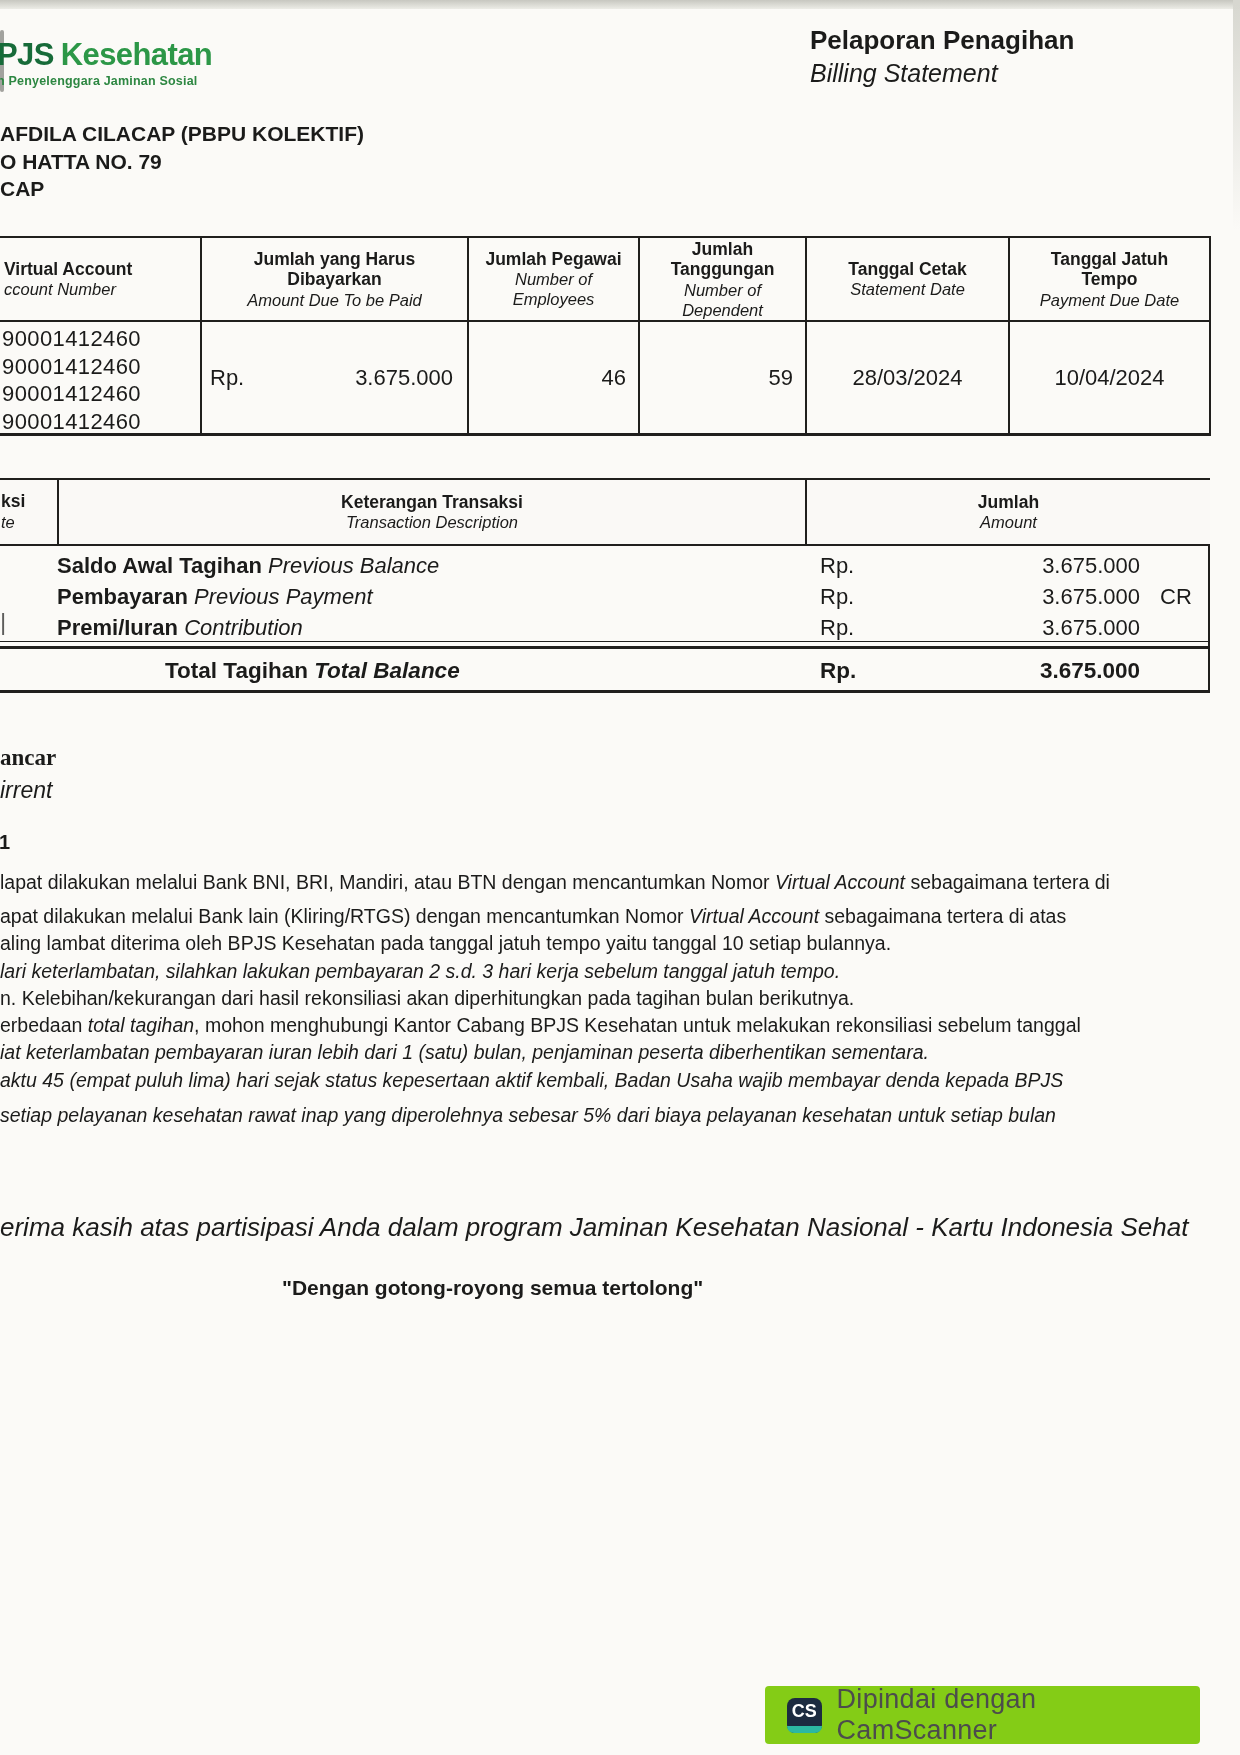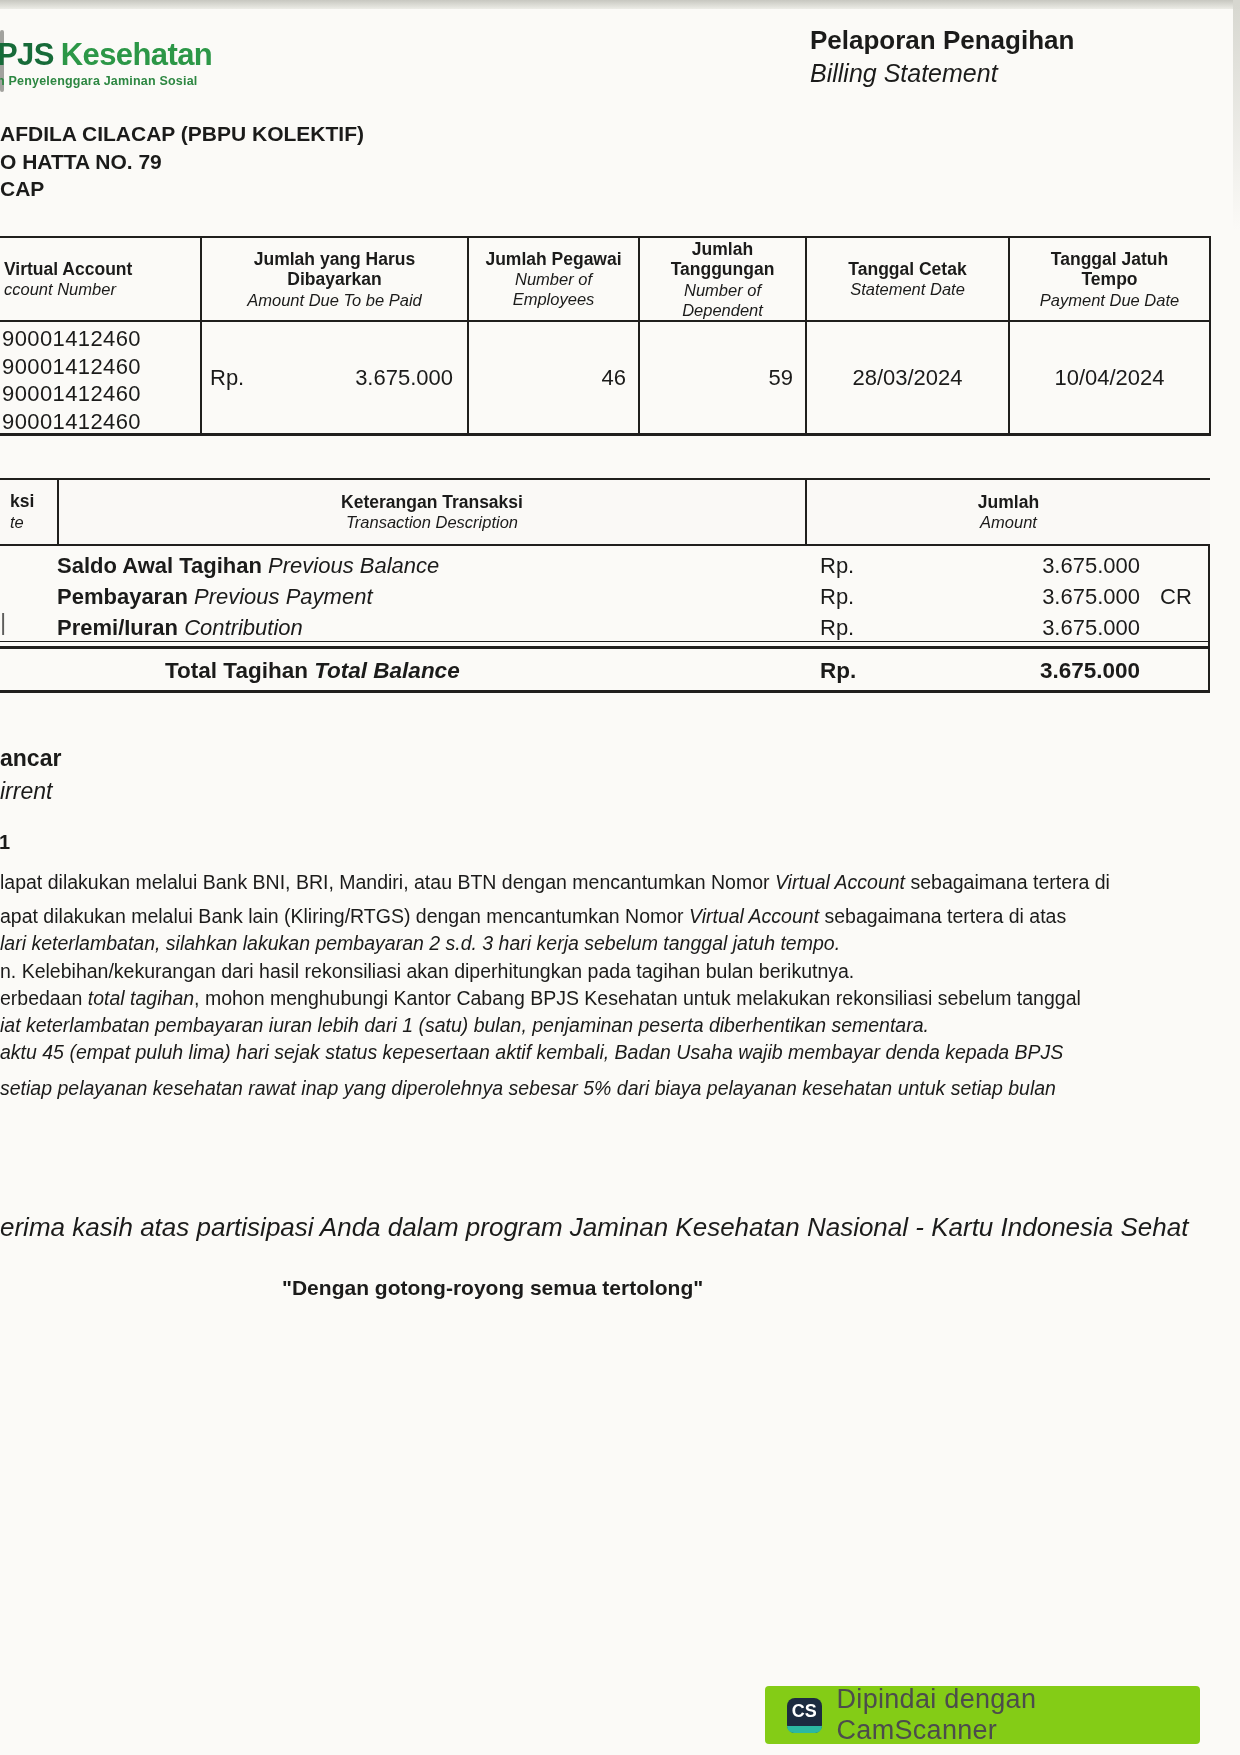--- a/index.html
+++ b/index.html
@@ -47,21 +47,21 @@
   .va-num { font-size:22px; line-height:27.5px; letter-spacing:0.4px; }
   .b2 { display:flex; align-items:center; font-size:22px; }
   .b2 .rp { margin-left:8px; }
   .b2 .val { margin-left:auto; margin-right:14px; }
   .b3,.b4 { display:flex; align-items:center; justify-content:flex-end; font-size:22px; padding-right:12px; }
   .b5,.b6 { display:flex; align-items:center; justify-content:center; font-size:22px; }
 
   
   .t2 { position:absolute; left:0; top:478px; width:1210px; }
   .t2-head { display:flex; height:68px; border-top:2.5px solid #201f1d; border-bottom:2.5px solid #201f1d; background:#faf9f6; }
-  .t2 .hc1 { width:59px; border-right:2.5px solid #201f1d; padding-top:11px; padding-left:10px; }
+  .t2 .hc1 { width:59px; border-right:2.5px solid #201f1d; padding-top:11px; padding-left:1px; }
   .t2 .hc2 { width:748px; border-right:2.5px solid #201f1d; }
   .t2 .hc3 { width:403px; }
   .hc2,.hc3 { display:flex; flex-direction:column; justify-content:center; align-items:center; text-align:center; }
   .frag-id { font-weight:700; font-size:17.5px; line-height:20.5px; }
   .frag-en { font-style:italic; font-size:16.5px; line-height:20px; }
   .t2-body { height:95px; padding-top:7px; border-right:2.5px solid #201f1d; }
   .t2-row { position:relative; height:31px; font-size:22px; }
   .t2-row .lab, .t2-total .lab { position:absolute; left:57px; white-space:nowrap; top:0; }
   .lab b { font-weight:700; }
   .lab i { font-style:italic; font-weight:400; }
@@ -71,21 +71,21 @@
   .t2-sep { height:8px; border-top:1.5px solid #201f1d; border-bottom:3px solid #201f1d; border-right:2.5px solid #201f1d; }
   .t2-total { position:relative; height:44px; border-bottom:3.5px solid #201f1d; border-right:2.5px solid #201f1d;
     font-size:22.5px; font-weight:700; }
   .t2-total .lab { left:165px; top:9px; }
   .t2-total .lab i { font-weight:700;text-align:center; }
   .t2-total .rp { position:absolute; left:820px; top:9px; }
   .t2-total .amt { position:absolute; right:68px; top:9px; }
 
   
   .status { position:absolute; left:0; top:745px; }
-  .status-id { font-size:23px; font-weight:700; }
+  .status-id { font-size:23px; font-weight:700;font-family:Liberation Serif, serif; }
   .status-en { font-size:23px; font-style:italic; margin-top:6px; }
   .notes-marker { position:absolute; left:-1px; top:831px; font-size:20px; font-weight:700; }
   .notes-p1 { position:absolute; left:0; top:869px; }
   .notes-p2 { position:absolute; left:0; top:903px; }
   .note-line { font-size:19.5px; line-height:27.3px; white-space:nowrap; }
   .note-line .it { font-style:italic; }
   .notes-p2 .note-line:last-child { margin-top:8px; }
   .closing { position:absolute; left:0; top:1212px; font-size:26px; font-style:italic; }
   .slogan { position:absolute; left:282px; top:1276px; font-size:21px; font-weight:700; }
 
@@ -231,20 +231,21 @@
     <div class="status-id">ancar</div>
     <div class="status-en">irrent</div>
   </div>
 
   <div class="notes-marker">1</div>
   <div class="notes-p1">
       <div class="note-line"><span>lapat dilakukan melalui Bank BNI, BRI, Mandiri, atau BTN dengan mencantumkan Nomor </span><span class="it">Virtual Account</span><span> sebagaimana tertera di</span></div>
     </div>
   <div class="notes-p2">
       <div class="note-line"><span>apat dilakukan melalui Bank lain (Kliring/RTGS) dengan mencantumkan Nomor </span><span class="it">Virtual Account</span><span> sebagaimana tertera di atas</span></div>
+      <div class="note-line"><span>aling lambat diterima oleh BPJS Kesehatan pada tanggal jatuh tempo yaitu tanggal 10 setiap bulannya.</span></div>
       <div class="note-line"><span class="it">lari keterlambatan, silahkan lakukan pembayaran 2 s.d. 3 hari kerja sebelum tanggal jatuh tempo.</span></div>
       <div class="note-line"><span>n. Kelebihan/kekurangan dari hasil rekonsiliasi akan diperhitungkan pada tagihan bulan berikutnya.</span></div>
       <div class="note-line"><span>erbedaan </span><span class="it">total tagihan</span><span>, mohon menghubungi Kantor Cabang BPJS Kesehatan untuk melakukan rekonsiliasi sebelum tanggal</span></div>
       <div class="note-line"><span class="it">iat keterlambatan pembayaran iuran lebih dari 1 (satu) bulan, penjaminan peserta diberhentikan sementara.</span></div>
       <div class="note-line"><span class="it">aktu 45 (empat puluh lima) hari sejak status kepesertaan aktif kembali, Badan Usaha wajib membayar denda kepada BPJS</span></div>
       <div class="note-line"><span class="it">setiap pelayanan kesehatan rawat inap yang diperolehnya sebesar 5% dari biaya pelayanan kesehatan untuk setiap bulan</span></div>
     </div>
 
   <div class="closing">erima kasih atas partisipasi Anda dalam program Jaminan Kesehatan Nasional - Kartu Indonesia Sehat</div>
   <div class="slogan">"Dengan gotong-royong semua tertolong"</div>

